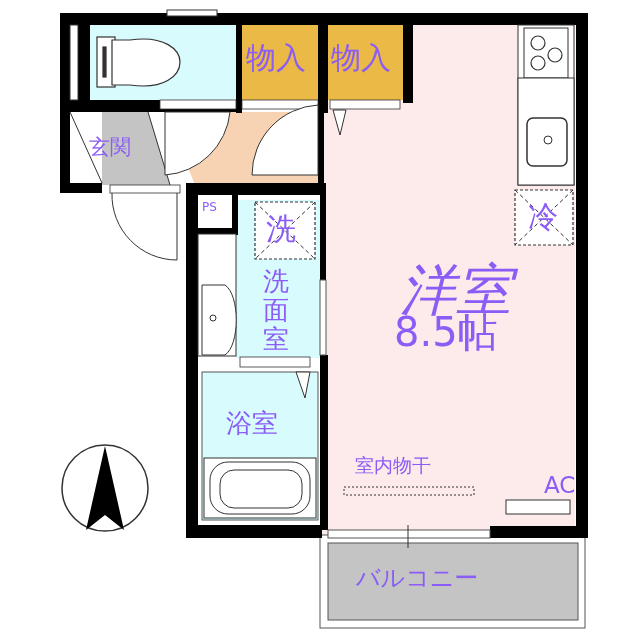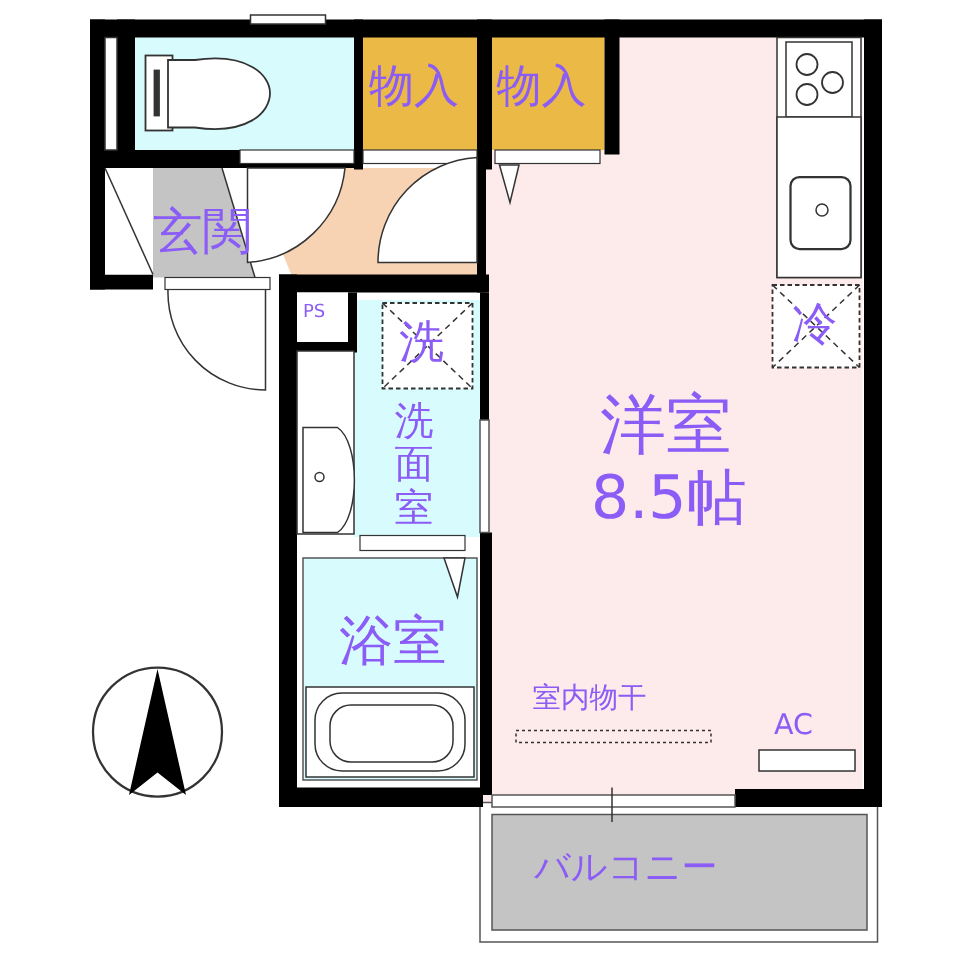--- a/index.html
+++ b/index.html
@@ -118,25 +118,25 @@
   <line x1="408" y1="525" x2="408" y2="548" stroke="#333" stroke-width="1"></line>
 
   <g>
     <circle cx="105" cy="488" r="43" fill="none" stroke="#333" stroke-width="1.5"></circle>
     <polygon points="105,446 86,530 105,515 124,530" fill="#000"></polygon>
   </g>
 </svg>
 
 <div class="lbl" style="left:246px;top:43px;font-size:30px;">物入</div>
 <div class="lbl" style="left:331px;top:43px;font-size:30px;">物入</div>
-<div class="lbl" style="left:102px;top:137px;font-size:33px;">玄関</div>
+<div class="lbl" style="left:89px;top:137px;font-size:21px;">玄関</div>
 <div class="lbl" style="left:202px;top:201px;font-size:12px;">PS</div>
 <div class="lbl" style="left:266px;top:214px;font-size:30px;">洗</div>
 <div class="lbl" style="left:263px;top:268px;font-size:26px;">洗</div>
 <div class="lbl" style="left:263px;top:297px;font-size:26px;">面</div>
 <div class="lbl" style="left:263px;top:326px;font-size:26px;">室</div>
-<div class="lbl" style="left:226px;top:410px;font-size:36px;">浴室</div>
-<div class="lbl" style="left:400px;top:262px;font-size:44px;">洋室</div>
+<div class="lbl" style="left:226px;top:410px;font-size:26px;">浴室</div>
+<div class="lbl" style="left:400px;top:262px;font-size:56px;font-style:italic;">洋室</div>
 <div class="lbl" style="left:394px;top:312px;font-size:40px;">8.5帖</div>
 <div class="lbl" style="left:528px;top:202px;font-size:30px;">冷</div>
 <div class="lbl" style="left:355px;top:456px;font-size:19px;">室内物干</div>
-<div class="lbl" style="left:516px;top:474px;font-size:19px;">AC</div>
+<div class="lbl" style="left:544px;top:474px;font-size:23px;">AC</div>
 <div class="lbl" style="left:356px;top:566px;font-size:24px;">バルコニー</div>
 
 </body></html>

